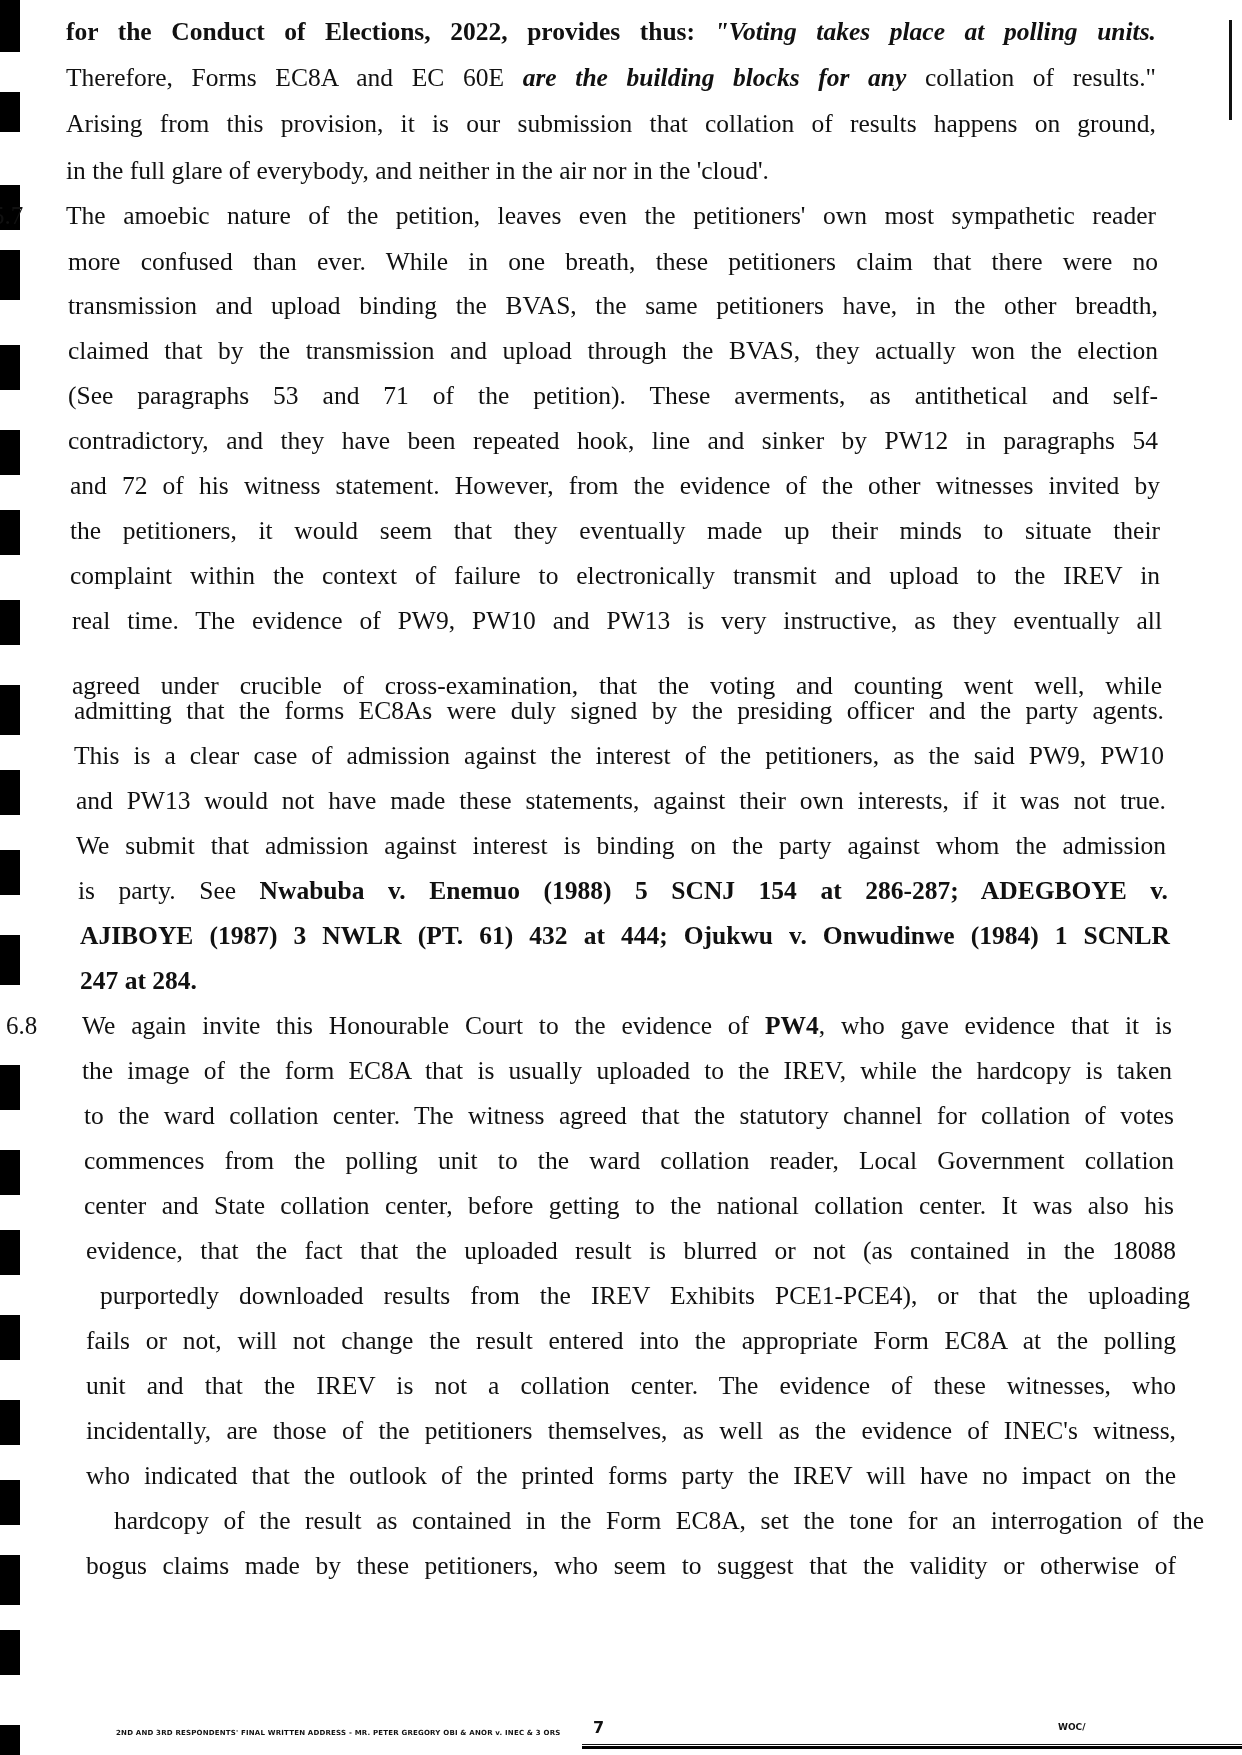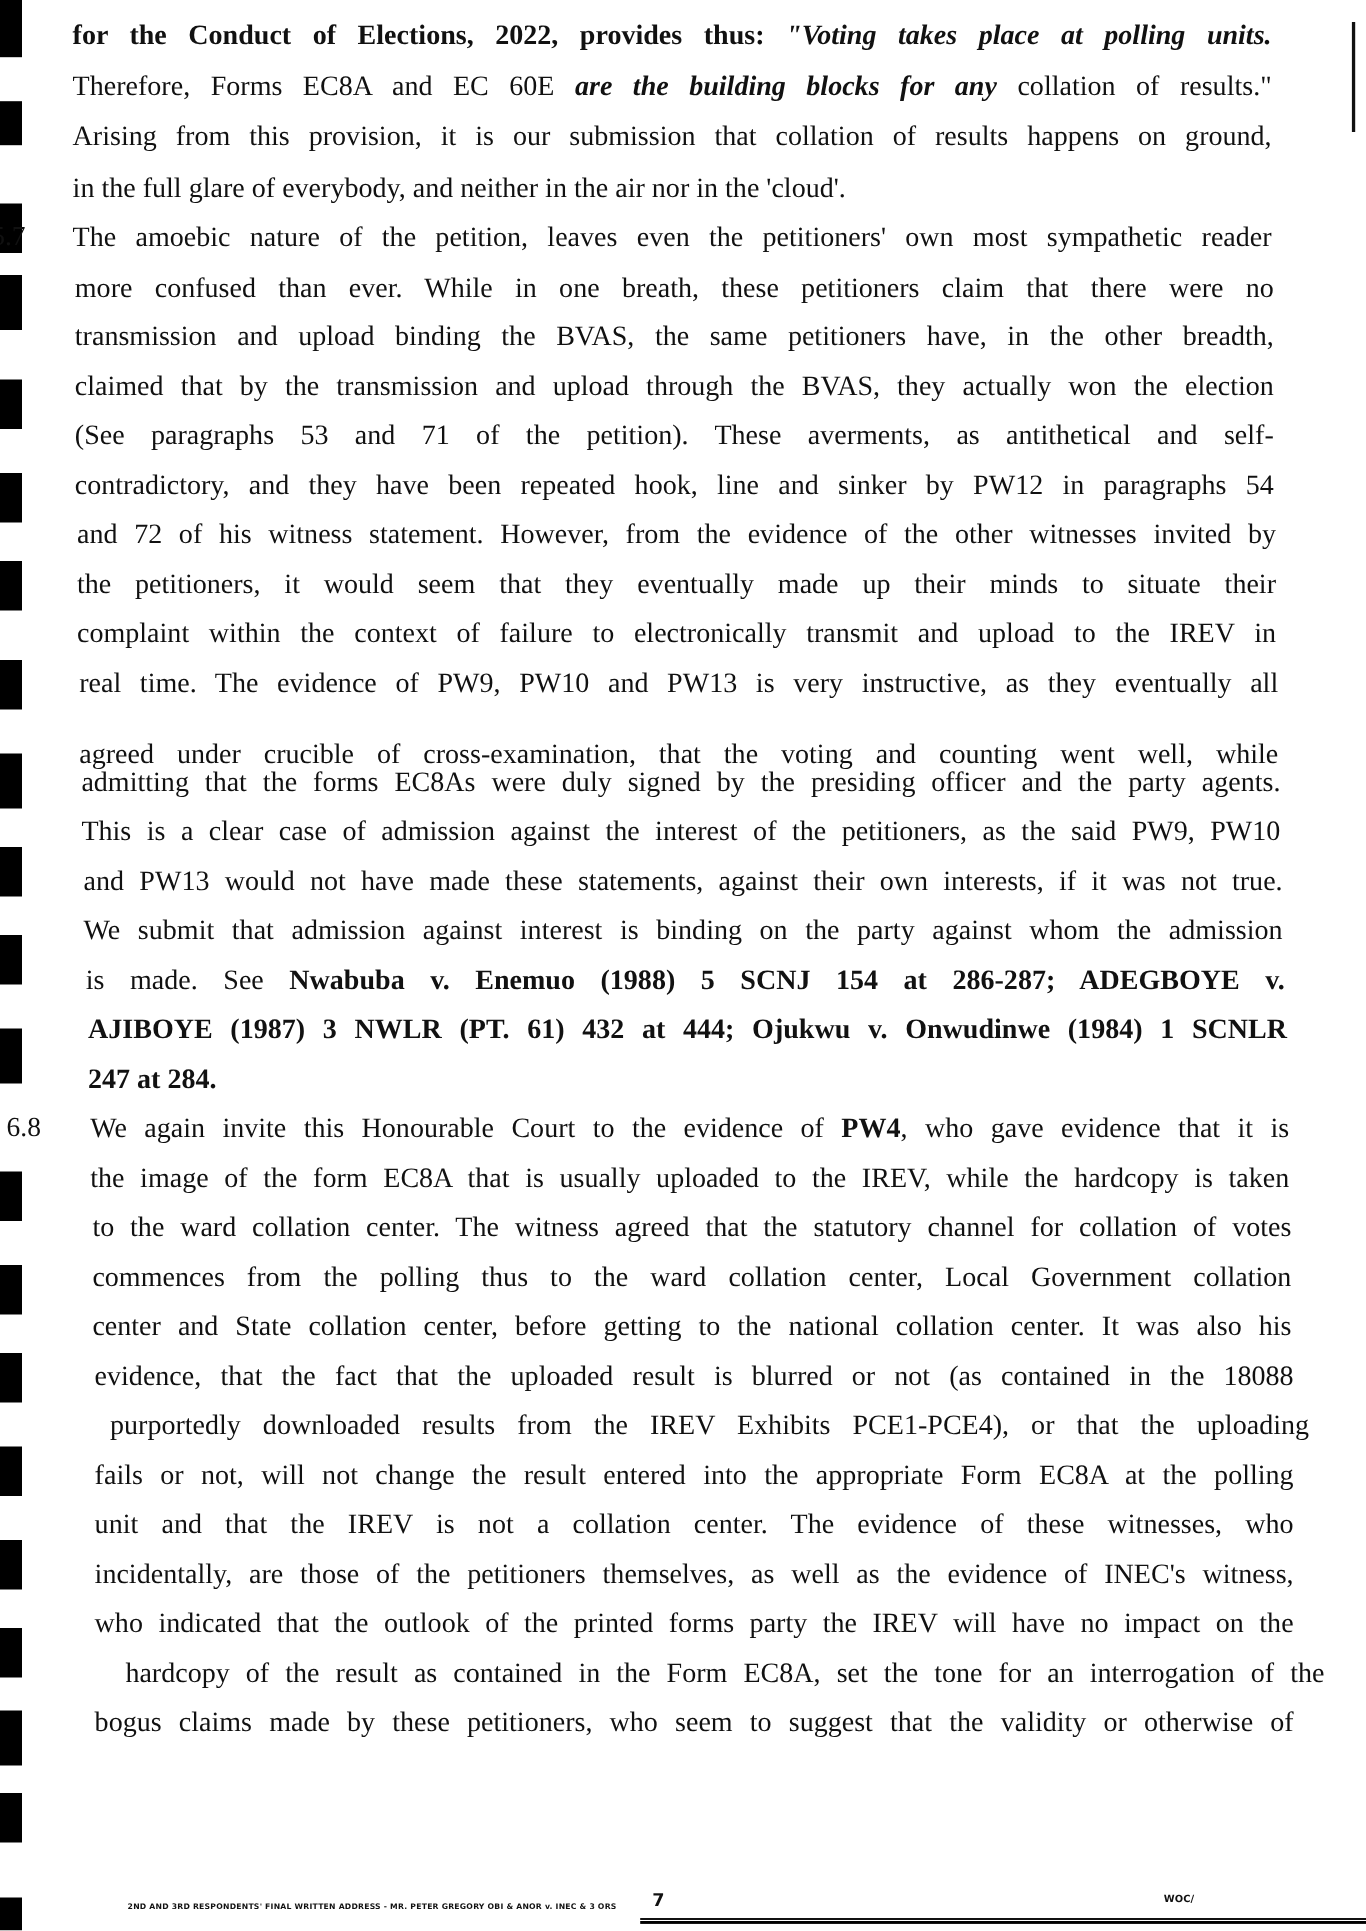--- a/index.html
+++ b/index.html
@@ -64,27 +64,27 @@
       <div class="line" style="top: 425px; left: 68px; width: 1090px;"><span>contradictory, and they have been repeated hook, line and sinker by PW12 in paragraphs 54</span></div>
       <div class="line" style="top: 470px; left: 70px; width: 1090px;"><span>and 72 of his witness statement. However, from the evidence of the other witnesses invited by</span></div>
       <div class="line" style="top: 515px; left: 70px; width: 1090px;"><span>the petitioners, it would seem that they eventually made up their minds to situate their</span></div>
       <div class="line" style="top: 560px; left: 70px; width: 1090px;"><span>complaint within the context of failure to electronically transmit and upload to the IREV in</span></div>
       <div class="line" style="top: 605px; left: 72px; width: 1090px;"><span>real time. The evidence of PW9, PW10 and PW13 is very instructive, as they eventually all</span></div>
       <div class="line" style="top: 650px; left: 72px; width: 1090px; margin-top: 20px;"><span>agreed under crucible of cross-examination, that the voting and counting went well, while</span></div>
       <div class="line" style="top: 695px; left: 74px; width: 1090px;"><span>admitting that the forms EC8As were duly signed by the presiding officer and the party agents.</span></div>
       <div class="line" style="top: 740px; left: 74px; width: 1090px;"><span>This is a clear case of admission against the interest of the petitioners, as the said PW9, PW10</span></div>
       <div class="line" style="top: 785px; left: 76px; width: 1090px;"><span>and PW13 would not have made these statements, against their own interests, if it was not true.</span></div>
       <div class="line" style="top: 830px; left: 76px; width: 1090px;"><span>We submit that admission against interest is binding on the party against whom the admission</span></div>
-      <div class="line" style="top: 875px; left: 78px; width: 1090px;"><span>is made. See </span><span class="b">Nwabuba v. Enemuo (1988) 5 SCNJ 154 at 286-287; ADEGBOYE v.</span></div>
+      <div class="line" style="top: 875px; left: 78px; width: 1090px;"><span>is party. See </span><span class="b">Nwabuba v. Enemuo (1988) 5 SCNJ 154 at 286-287; ADEGBOYE v.</span></div>
       <div class="line" style="top: 920px; left: 80px; width: 1090px;"><span class="b">AJIBOYE (1987) 3 NWLR (PT. 61) 432 at 444; Ojukwu v. Onwudinwe (1984) 1 SCNLR</span></div>
       <div class="line last" style="top: 965px; left: 80px; width: 200px;"><span class="b">247 at 284.</span></div>
       <div class="line" style="top: 1010px; left: 82px; width: 1090px;"><span>We again invite this Honourable Court to the evidence of </span><span class="b">PW4</span><span>, who gave evidence that it is</span></div>
       <div class="line" style="top: 1055px; left: 82px; width: 1090px;"><span>the image of the form EC8A that is usually uploaded to the IREV, while the hardcopy is taken</span></div>
       <div class="line" style="top: 1100px; left: 84px; width: 1090px;"><span>to the ward collation center. The witness agreed that the statutory channel for collation of votes</span></div>
-      <div class="line" style="top: 1145px; left: 84px; width: 1090px;"><span>commences from the polling thus to the ward collation center, Local Government collation</span></div>
+      <div class="line" style="top: 1145px; left: 84px; width: 1090px;"><span>commences from the polling unit to the ward collation reader, Local Government collation</span></div>
       <div class="line" style="top: 1190px; left: 84px; width: 1090px;"><span>center and State collation center, before getting to the national collation center. It was also his</span></div>
       <div class="line" style="top: 1235px; left: 86px; width: 1090px;"><span>evidence, that the fact that the uploaded result is blurred or not (as contained in the 18088</span></div>
       <div class="line" style="top: 1280px; left: 100px; width: 1090px;"><span>purportedly downloaded results from the IREV Exhibits PCE1-PCE4), or that the uploading</span></div>
       <div class="line" style="top: 1325px; left: 86px; width: 1090px;"><span>fails or not, will not change the result entered into the appropriate Form EC8A at the polling</span></div>
       <div class="line" style="top: 1370px; left: 86px; width: 1090px;"><span>unit and that the IREV is not a collation center. The evidence of these witnesses, who</span></div>
       <div class="line" style="top: 1415px; left: 86px; width: 1090px;"><span>incidentally, are those of the petitioners themselves, as well as the evidence of INEC's witness,</span></div>
       <div class="line" style="top: 1460px; left: 86px; width: 1090px;"><span>who indicated that the outlook of the printed forms party the IREV will have no impact on the</span></div>
       <div class="line" style="top: 1505px; left: 81px; width: 1090px; margin-left: 33px;"><span>hardcopy of the result as contained in the Form EC8A, set the tone for an interrogation of the</span></div>
       <div class="line" style="top: 1550px; left: 86px; width: 1090px;"><span>bogus claims made by these petitioners, who seem to suggest that the validity or otherwise of</span></div>
     </div>

